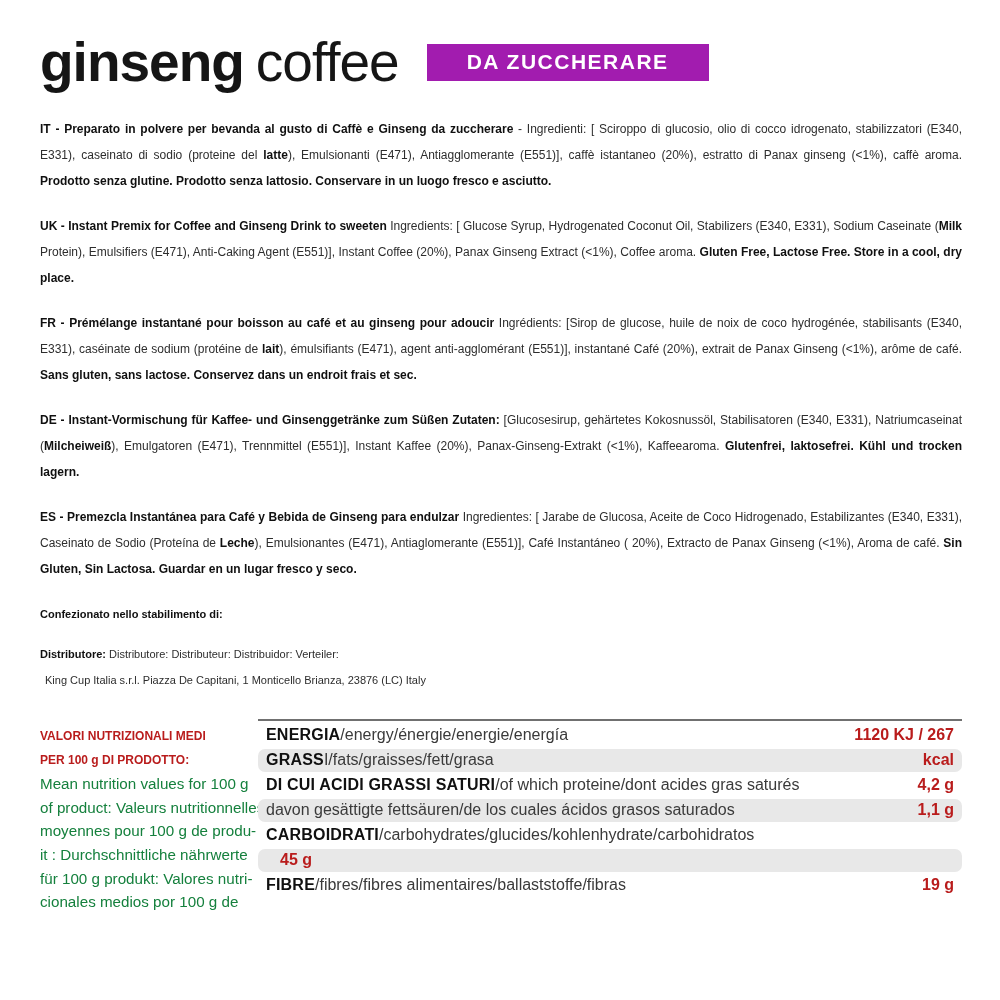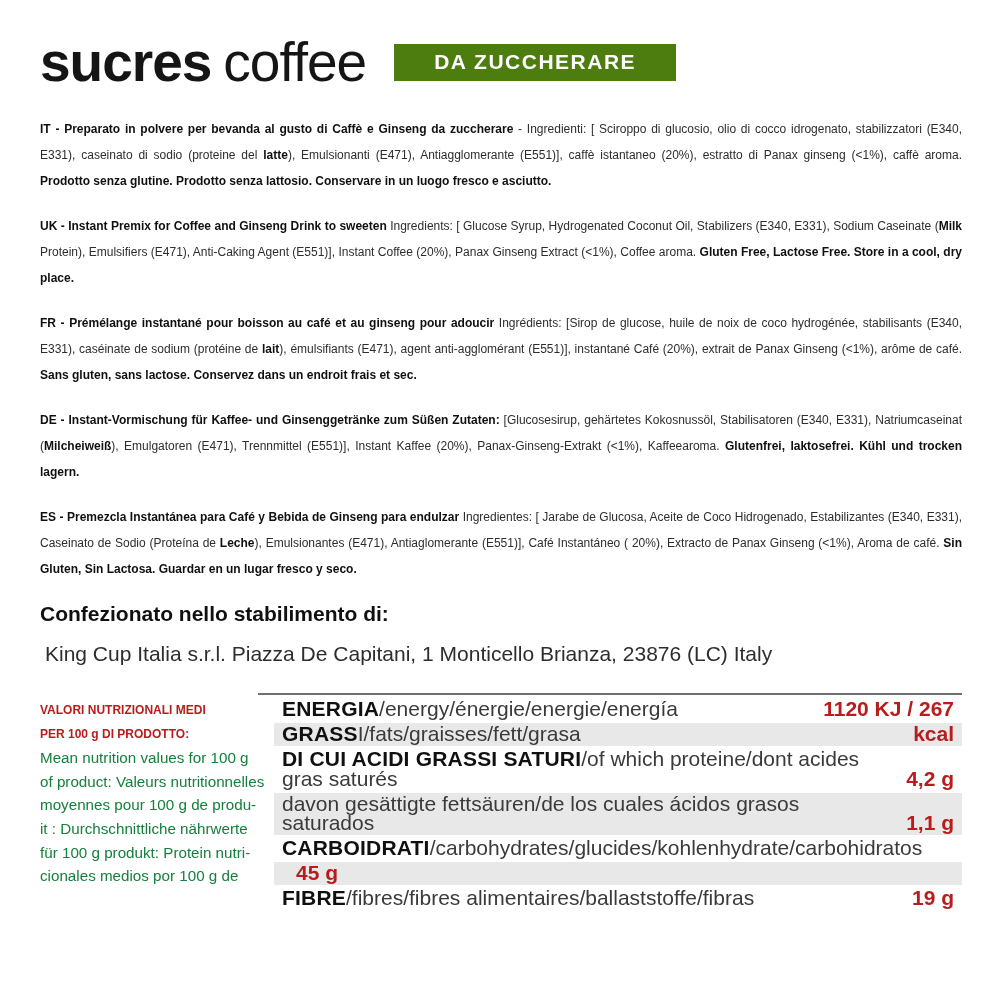--- a/index.html
+++ b/index.html
@@ -23,74 +23,75 @@
 
   
   .ing {
     font-size: 12px; line-height: 26px; text-align: justify;
     color: #2d2d2d; margin-bottom: 19px;
   }
   .b { font-weight: 700; color: #101010; }
   .l { font-weight: 400; }
 
   
-  .pack { font-size: 21px; line-height: 26px; margin-bottom: 14px; color: #2d2d2d; }
+  .pack { font-size: 11px; line-height: 26px; margin-bottom: 14px; color: #2d2d2d; }
   .pack .ind { padding-left: 5px; }
 
   
   .nutri { display: flex; gap: 6px; margin-top: 26px; }
   .nutri-side { width: 212px; flex: none; padding-top: 6px; }
   .side-line { font-size: 15.2px; line-height: 23.6px; color: #15803d; white-space: nowrap; }
   .side-line.b { font-weight: 700; font-size: 12px; color: #b91c1c; }
   .nutri-table { flex: 1; border-top: 2px solid #707070; padding-top: 3px; }
   .nrow {
     display: flex; justify-content: space-between; align-items: flex-end;
     padding: 1px 8px 2px 8px; margin-bottom: 2.5px; min-height: 21px;
-    font-size: 21px; line-height: 19.5px; margin-left: 16px;
+    font-size: 16px; line-height: 19.5px;
   }
-  .nrow.shaded { background: #e8e8e8; }
+  .nrow.shaded { background: #e8e8e8; border-radius: 7px; }
   .nlabel { color: #3a3a3a; }
   .nlabel .b { letter-spacing: 0.2px; }
   .nvalue { font-weight: 700; color: #b91c1c; white-space: nowrap; padding-left: 14px; }
 </style>
 </head>
 <body>
 
 <div class="page">
 
   <header class="hdr">
-    <h1 class="title"><span class="t1">sucres</span><span class="t2">coffee</span></h1>
-    <div class="badge" id="badge" style="background-color: #4d7c0f;">DA ZUCCHERARE</div>
+    <h1 class="title"><span class="t1">ginseng</span><span class="t2">coffee</span></h1>
+    <div class="badge" id="badge" style="background-color: #a21caf;">DA ZUCCHERARE</div>
   </header>
 
   <section id="ingredients">
       <p class="ing"><span class="b">IT - Preparato in polvere per bevanda al gusto di Caffè e Ginseng da zuccherare</span><span class="l"> - Ingredienti: [ Sciroppo di glucosio, olio di cocco idrogenato, stabilizzatori (E340, E331), caseinato di sodio (proteine del </span><span class="b">latte</span><span class="l">), Emulsionanti (E471), Antiagglomerante (E551)], caffè istantaneo (20%), estratto di Panax ginseng (&lt;1%), caffè aroma. </span><span class="b">Prodotto senza glutine. Prodotto senza lattosio. Conservare in un luogo fresco e asciutto.</span></p>
       <p class="ing"><span class="b">UK - Instant Premix for Coffee and Ginseng Drink to sweeten</span><span class="l"> Ingredients: [ Glucose Syrup, Hydrogenated Coconut Oil, Stabilizers (E340, E331), Sodium Caseinate (</span><span class="b">Milk</span><span class="l"> Protein), Emulsifiers (E471), Anti-Caking Agent (E551)], Instant Coffee (20%), Panax Ginseng Extract (&lt;1%), Coffee aroma. </span><span class="b">Gluten Free, Lactose Free. Store in a cool, dry place.</span></p>
       <p class="ing"><span class="b">FR - Prémélange instantané pour boisson au café et au ginseng pour adoucir</span><span class="l"> Ingrédients: [Sirop de glucose, huile de noix de coco hydrogénée, stabilisants (E340, E331), caséinate de sodium (protéine de </span><span class="b">lait</span><span class="l">), émulsifiants (E471), agent anti-agglomérant (E551)], instantané Café (20%), extrait de Panax Ginseng (&lt;1%), arôme de café. </span><span class="b">Sans gluten, sans lactose. Conservez dans un endroit frais et sec.</span></p>
       <p class="ing"><span class="b">DE - Instant-Vormischung für Kaffee- und Ginsenggetränke zum Süßen Zutaten:</span><span class="l"> [Glucosesirup, gehärtetes Kokosnussöl, Stabilisatoren (E340, E331), Natriumcaseinat (</span><span class="b">Milcheiweiß</span><span class="l">), Emulgatoren (E471), Trennmittel (E551)], Instant Kaffee (20%), Panax-Ginseng-Extrakt (&lt;1%), Kaffeearoma. </span><span class="b">Glutenfrei, laktosefrei. Kühl und trocken lagern.</span></p>
       <p class="ing"><span class="b">ES - Premezcla Instantánea para Café y Bebida de Ginseng para endulzar</span><span class="l"> Ingredientes: [ Jarabe de Glucosa, Aceite de Coco Hidrogenado, Estabilizantes (E340, E331), Caseinato de Sodio (Proteína de </span><span class="b">Leche</span><span class="l">), Emulsionantes (E471), Antiaglomerante (E551)], Café Instantáneo ( 20%), Extracto de Panax Ginseng (&lt;1%), Aroma de café. </span><span class="b">Sin Gluten, Sin Lactosa. Guardar en un lugar fresco y seco.</span></p>
     </section>
 
   <section class="pack">
     <p class="b">Confezionato nello stabilimento di:</p>
   </section>
 
   <section class="pack">
+    <p><span class="b">Distributore:</span><span class="l"> Distributore: Distributeur: Distribuidor: Verteiler:</span></p>
     <p class="l ind">King Cup Italia s.r.l. Piazza De Capitani, 1  Monticello Brianza, 23876  (LC) Italy</p>
   </section>
 
   <section class="nutri">
     <div class="nutri-side" id="nutri-side">
         <div class="side-line b">VALORI NUTRIZIONALI MEDI</div>
         <div class="side-line b">PER 100 g DI PRODOTTO:</div>
         <div class="side-line">Mean nutrition values for 100 g</div>
         <div class="side-line">of product: Valeurs nutritionnelles</div>
         <div class="side-line">moyennes pour 100 g de produ-</div>
         <div class="side-line">it : Durchschnittliche nährwerte</div>
-        <div class="side-line">für 100 g produkt: Protein nutri-</div>
+        <div class="side-line">für 100 g produkt: Valores nutri-</div>
         <div class="side-line">cionales medios por 100 g de</div>
       </div>
     <div class="nutri-table" id="nutri-table">
         <div class="nrow">
           <div class="nlabel"><span class="b">ENERGIA</span><span class="l">/energy/énergie/energie/energía</span></div>
           <div class="nvalue">1120 KJ / 267</div>
         </div>
         <div class="nrow shaded">
           <div class="nlabel"><span class="b">GRASS</span><span class="l">I/fats/graisses/fett/grasa</span></div>
           <div class="nvalue">kcal</div>

